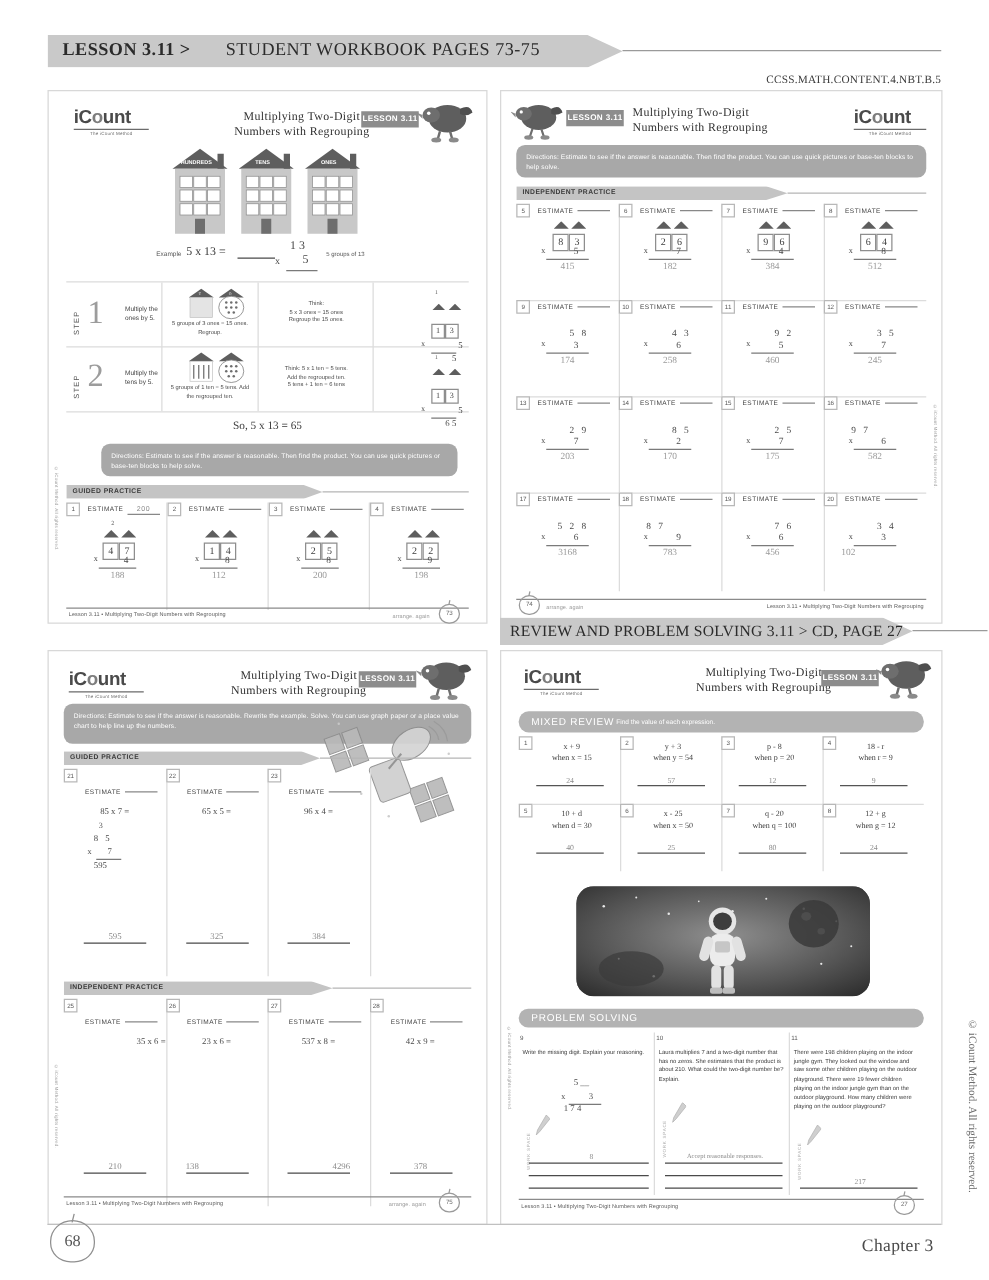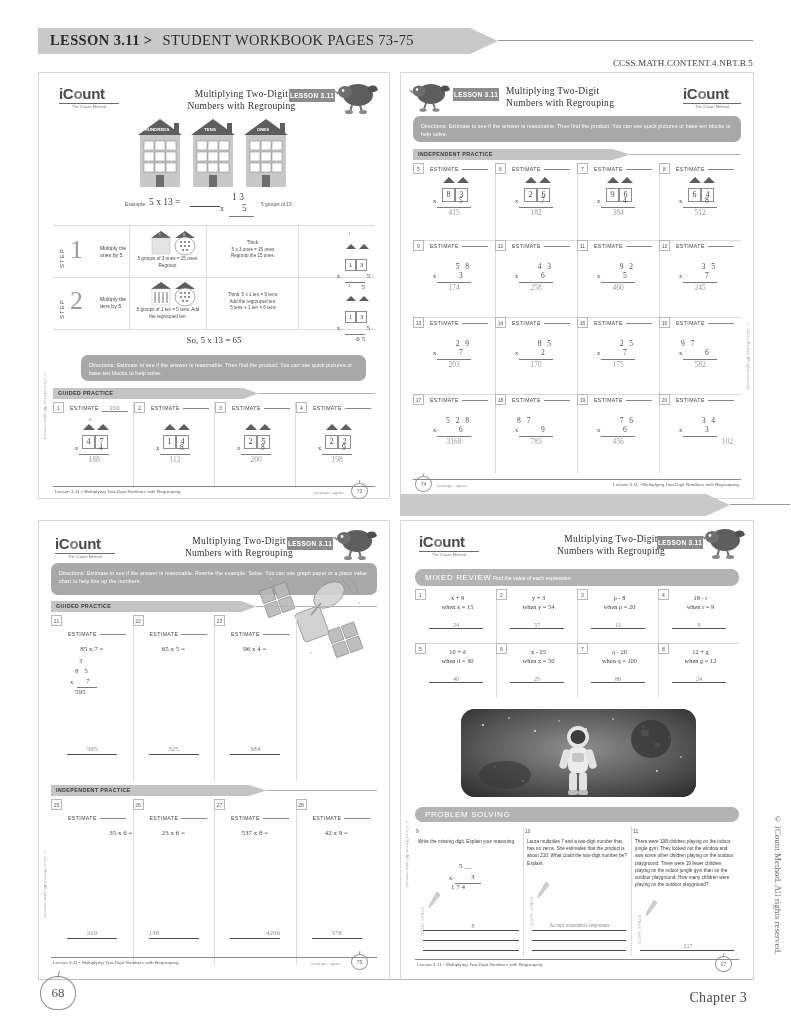--- a/index.html
+++ b/index.html
@@ -155,21 +155,21 @@
 </style>
 </head>
 <body>
 
 <div class="page">
 
   <div class="banner">
     <div class="banner-bar"></div>
     <div class="banner-title">
       <b>LESSON 3.11 &gt;</b>
-      <span style="margin-left:6px">STUDENT WORKBOOK PAGES 73-75</span>
+      <span style="margin-left:24px">STUDENT WORKBOOK PAGES 73-75</span>
     </div>
     <div class="banner-rule"></div>
     <div class="banner-sub">CCSS.MATH.CONTENT.4.NBT.B.5</div>
   </div>
 
   <div class="sheet tl">
     <div class="sheet-inner">
 
       <div class="logo" style="left:20px;top:12px;width:60px">
         <div class="word"><span>iC</span><span class="o">o</span><span>unt</span></div>
@@ -637,21 +637,21 @@
             <div style="position:absolute;left:24px;top:42px;width:34px;border-top:1px solid #7a7a7a"></div>
             <div style="position:absolute;left:24px;top:43px;width:34px;text-align:center;font-size:7.5px;color:#9a9a9a">456</div>
           </div>
           <div class="cell" style="left: 246px; top: 231px; width: 82px; height: 77px;">
             <div class="num">20</div>
             <div class="estimate" style="left:17px;top:3px">ESTIMATE<span class="ln"></span></div>
             <div style="position:absolute;left:22px;top:22px;width:36px;text-align:right;font-size:7.5px;color:#4a4a4a;letter-spacing:2px">3 4</div>
             <div style="position:absolute;left:20px;top:32px;font-size:6.5px;color:#4a4a4a">x</div>
             <div style="position:absolute;left:46px;top:31px;font-size:7.5px;color:#4a4a4a">3</div>
             <div style="position:absolute;left:24px;top:42px;width:34px;border-top:1px solid #7a7a7a"></div>
-            <div style="position:absolute;left:40px;top:43px;width:34px;text-align:right;font-size:7.5px;color:#9a9a9a">102</div>
+            <div style="position:absolute;left:14px;top:43px;width:34px;text-align:left;font-size:7.5px;color:#9a9a9a">102</div>
           </div>
         </div>
 
       <div class="sidecr" style="right:3px;top:250px;height:96px">© iCount Method. All rights reserved.</div>
       <div class="footrule" style="left:12px;top:406px;width:328px"></div>
       <div class="apple" style="left:14px;top:403px">
           <span class="stem"></span>
           <span>74</span>
         </div>
       <div class="foot" style="left:36px;top:410px;color:#9a9a9a">arrange. again</div>
@@ -797,20 +797,21 @@
       <div class="foot" style="left:272px;top:440px;color:#9a9a9a">arrange. again</div>
       <div class="apple" style="left:312px;top:433px">
           <span class="stem"></span>
           <span>75</span>
         </div>
     </div>
   </div>
 
   <div class="revband">
     <div class="fill"></div>
+    <div class="lbl">REVIEW AND PROBLEM SOLVING 3.11 &gt;  CD, PAGE 27</div>
     <div class="rule"></div>
   </div>
 
   <div class="sheet br">
     <div class="sheet-inner">
       <div class="logo" style="left:18px;top:12px;width:60px">
         <div class="word"><span>iC</span><span class="o">o</span><span>unt</span></div>
         <div class="rule"></div>
         <div class="tag">The iCount Method</div>
       </div>

